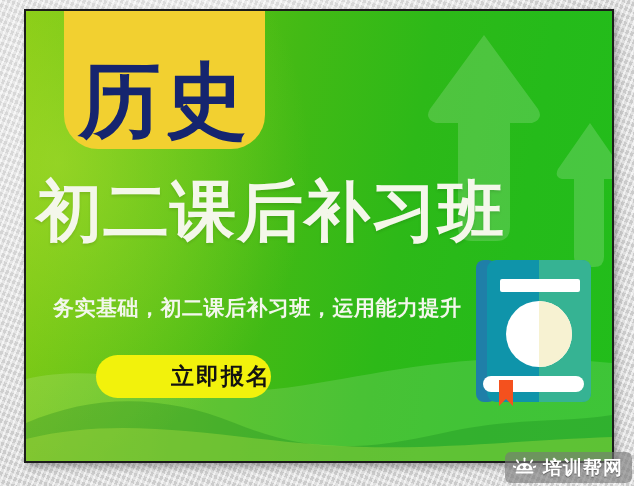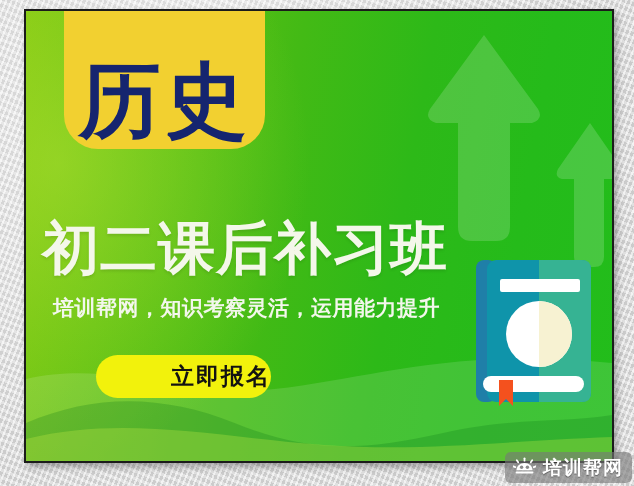--- a/index.html
+++ b/index.html
@@ -86,32 +86,31 @@
     line-height: 0.96;
     font-weight: 700;
     color: #15256f;
     letter-spacing: 4px;
     white-space: nowrap;
   }
 
   
   #headline {
     position: absolute;
-    left: 16px;
+    left: 10px;
     top: 168px;
     width: 580px;
     font-family: "DejaVu Sans", "Liberation Sans", sans-serif;
-    font-size: 57px;
+    font-size: 66px;
     line-height: 1.0;
     font-weight: 700;
     color: #f4f7ea;
     letter-spacing: 1px;
     white-space: nowrap;
     text-shadow: 0 2px 3px rgba(0,0,0,0.10);
-    margin-top: 41px;
   }
 
   
   #subtitle {
     position: absolute;
     left: 27px;
     top: 283px;
     font-family: "DejaVu Sans", "Liberation Sans", sans-serif;
     font-size: 21px;
     font-weight: 700;
@@ -208,21 +207,21 @@
         <rect x="8" y="118" width="101" height="16" rx="8" fill="#ffffff"></rect>
         <path d="M24 122 H38 V148 L31 141 L24 148 Z" fill="#f4511e"></path>
       </svg>
 
       <div id="subject-badge">
         <span id="subject-badge-label">历史</span>
       </div>
 
       <div id="headline">初二课后补习班</div>
 
-      <div id="subtitle">培训帮网，知识考察灵活，运用能力提升</div>
+      <div id="subtitle">务实基础，初二课后补习班，运用能力提升</div>
 
       <button id="cta-button">
         <span id="cta-button-label">立即报名</span>
       </button>
 
     </div>
   </div>
 
   <div id="watermark">
     <svg width="23" height="22" viewBox="0 0 23 22">

